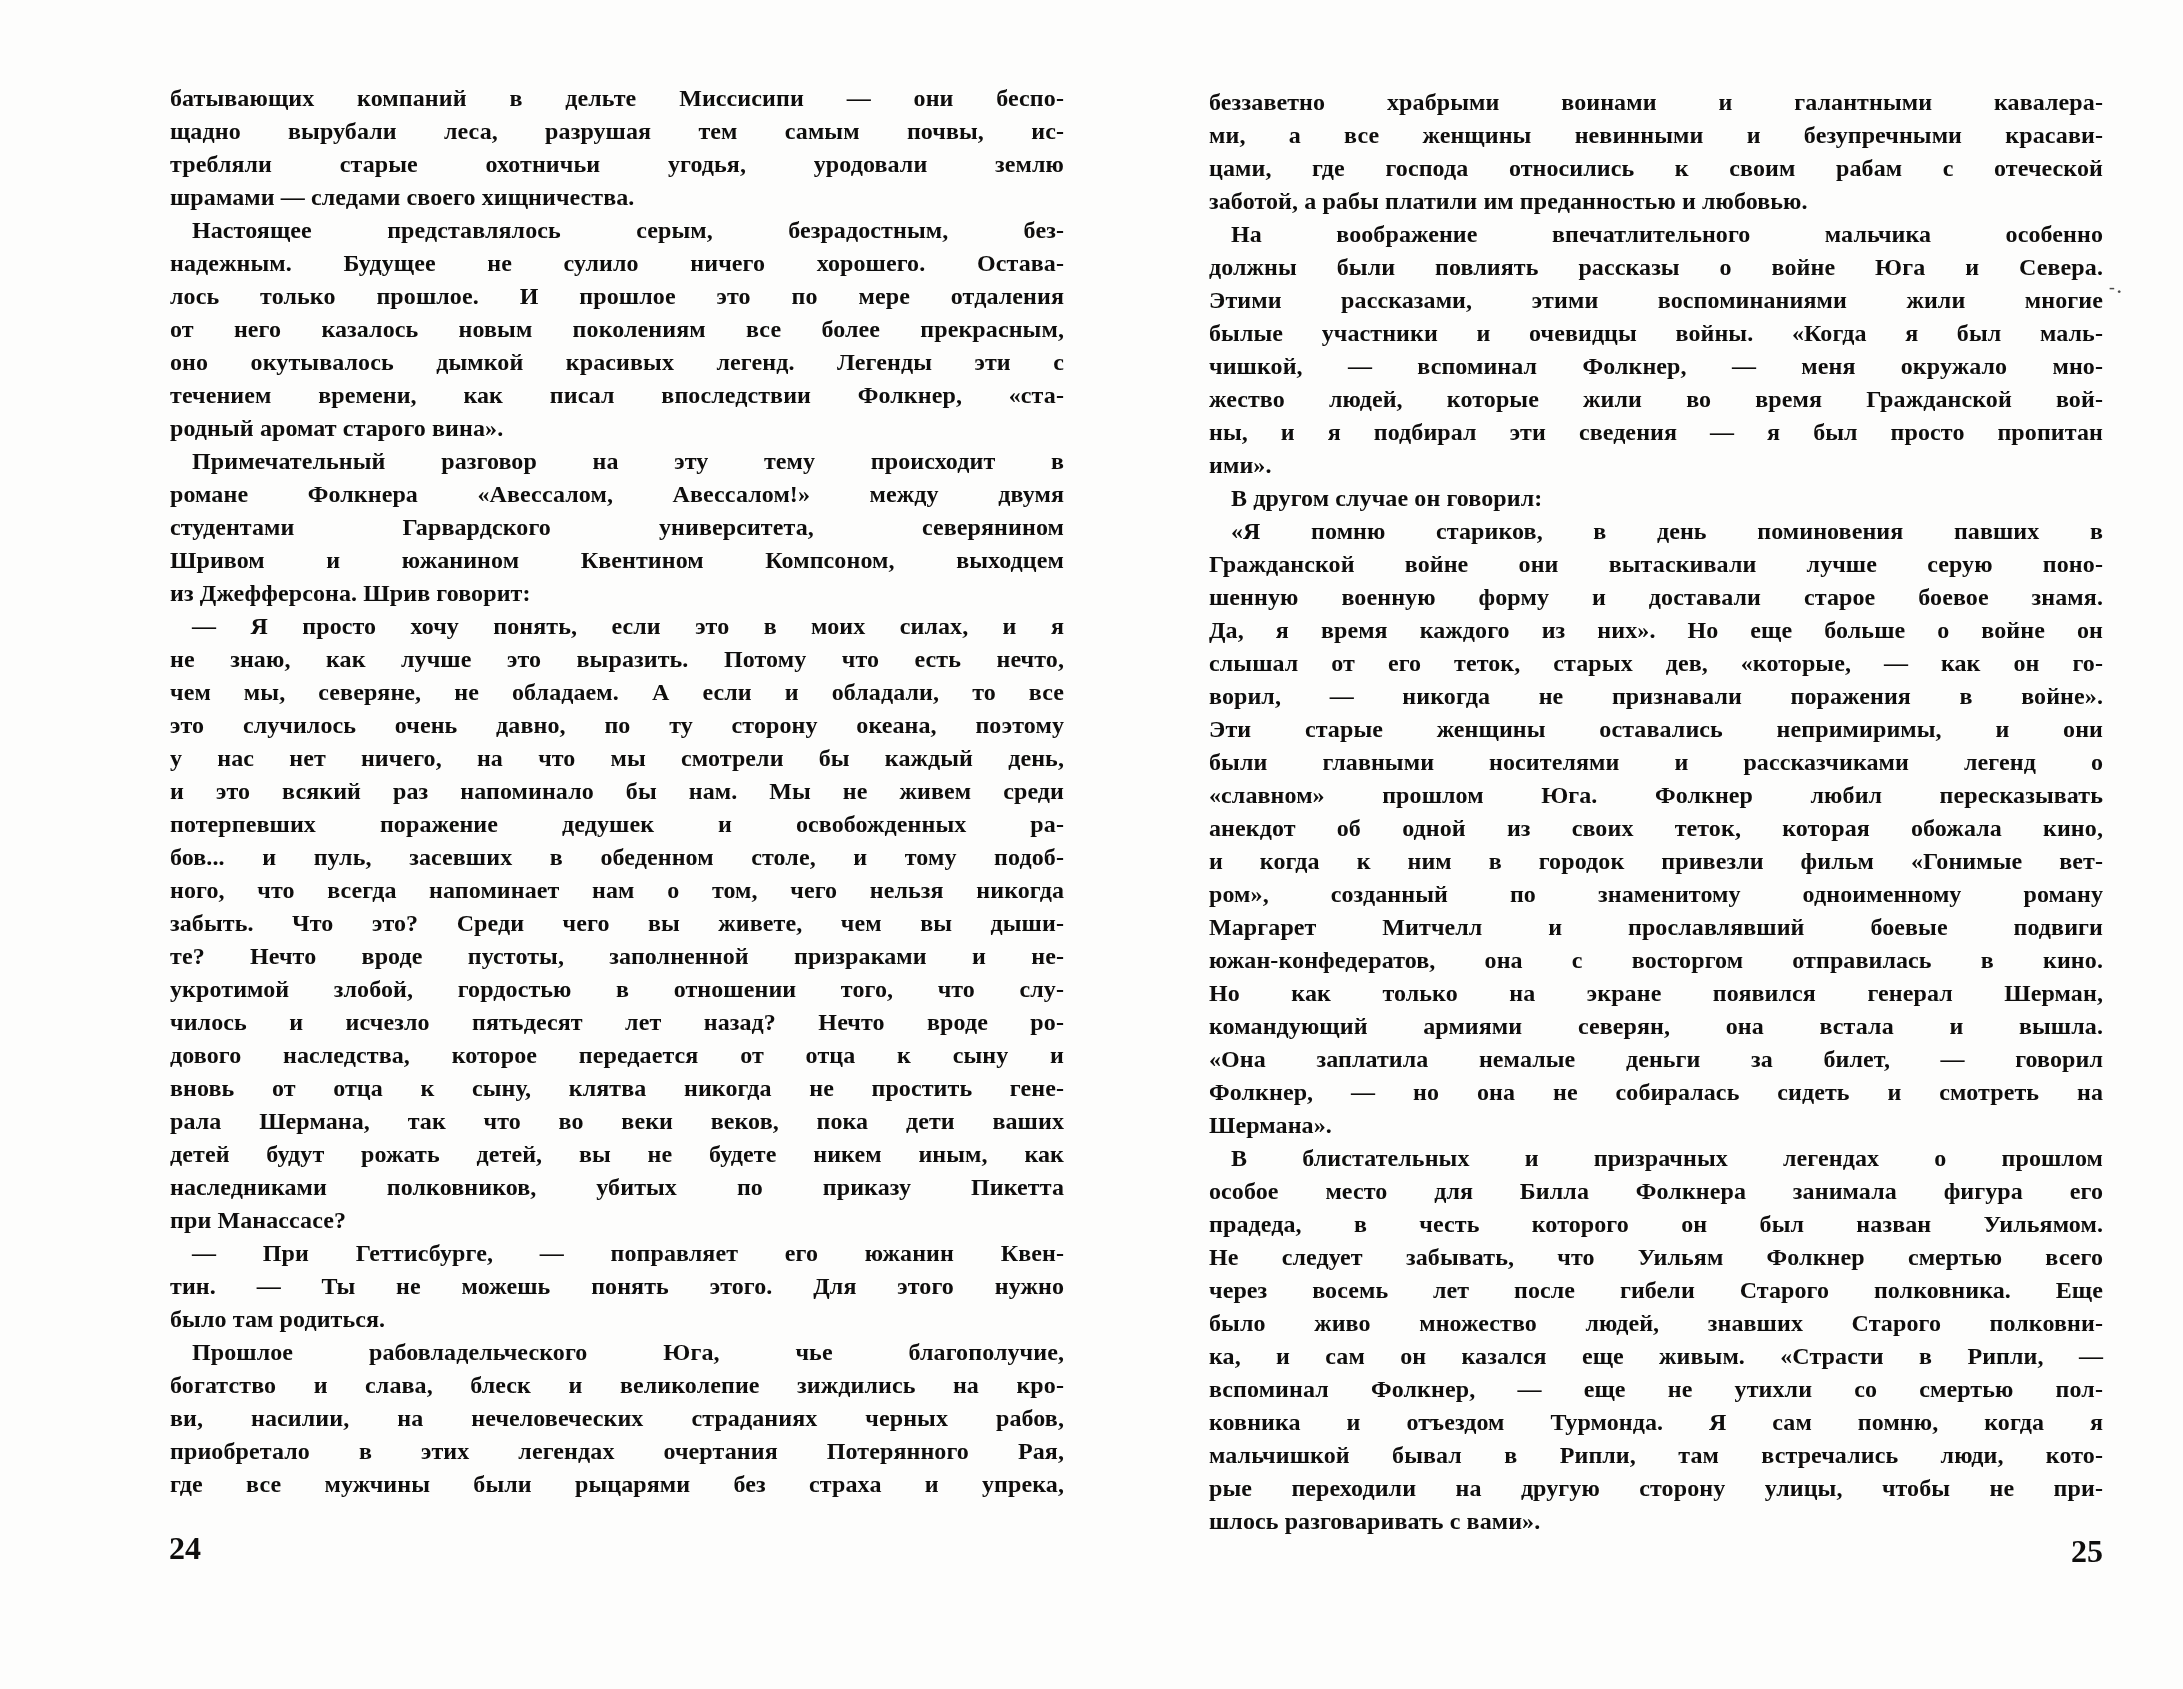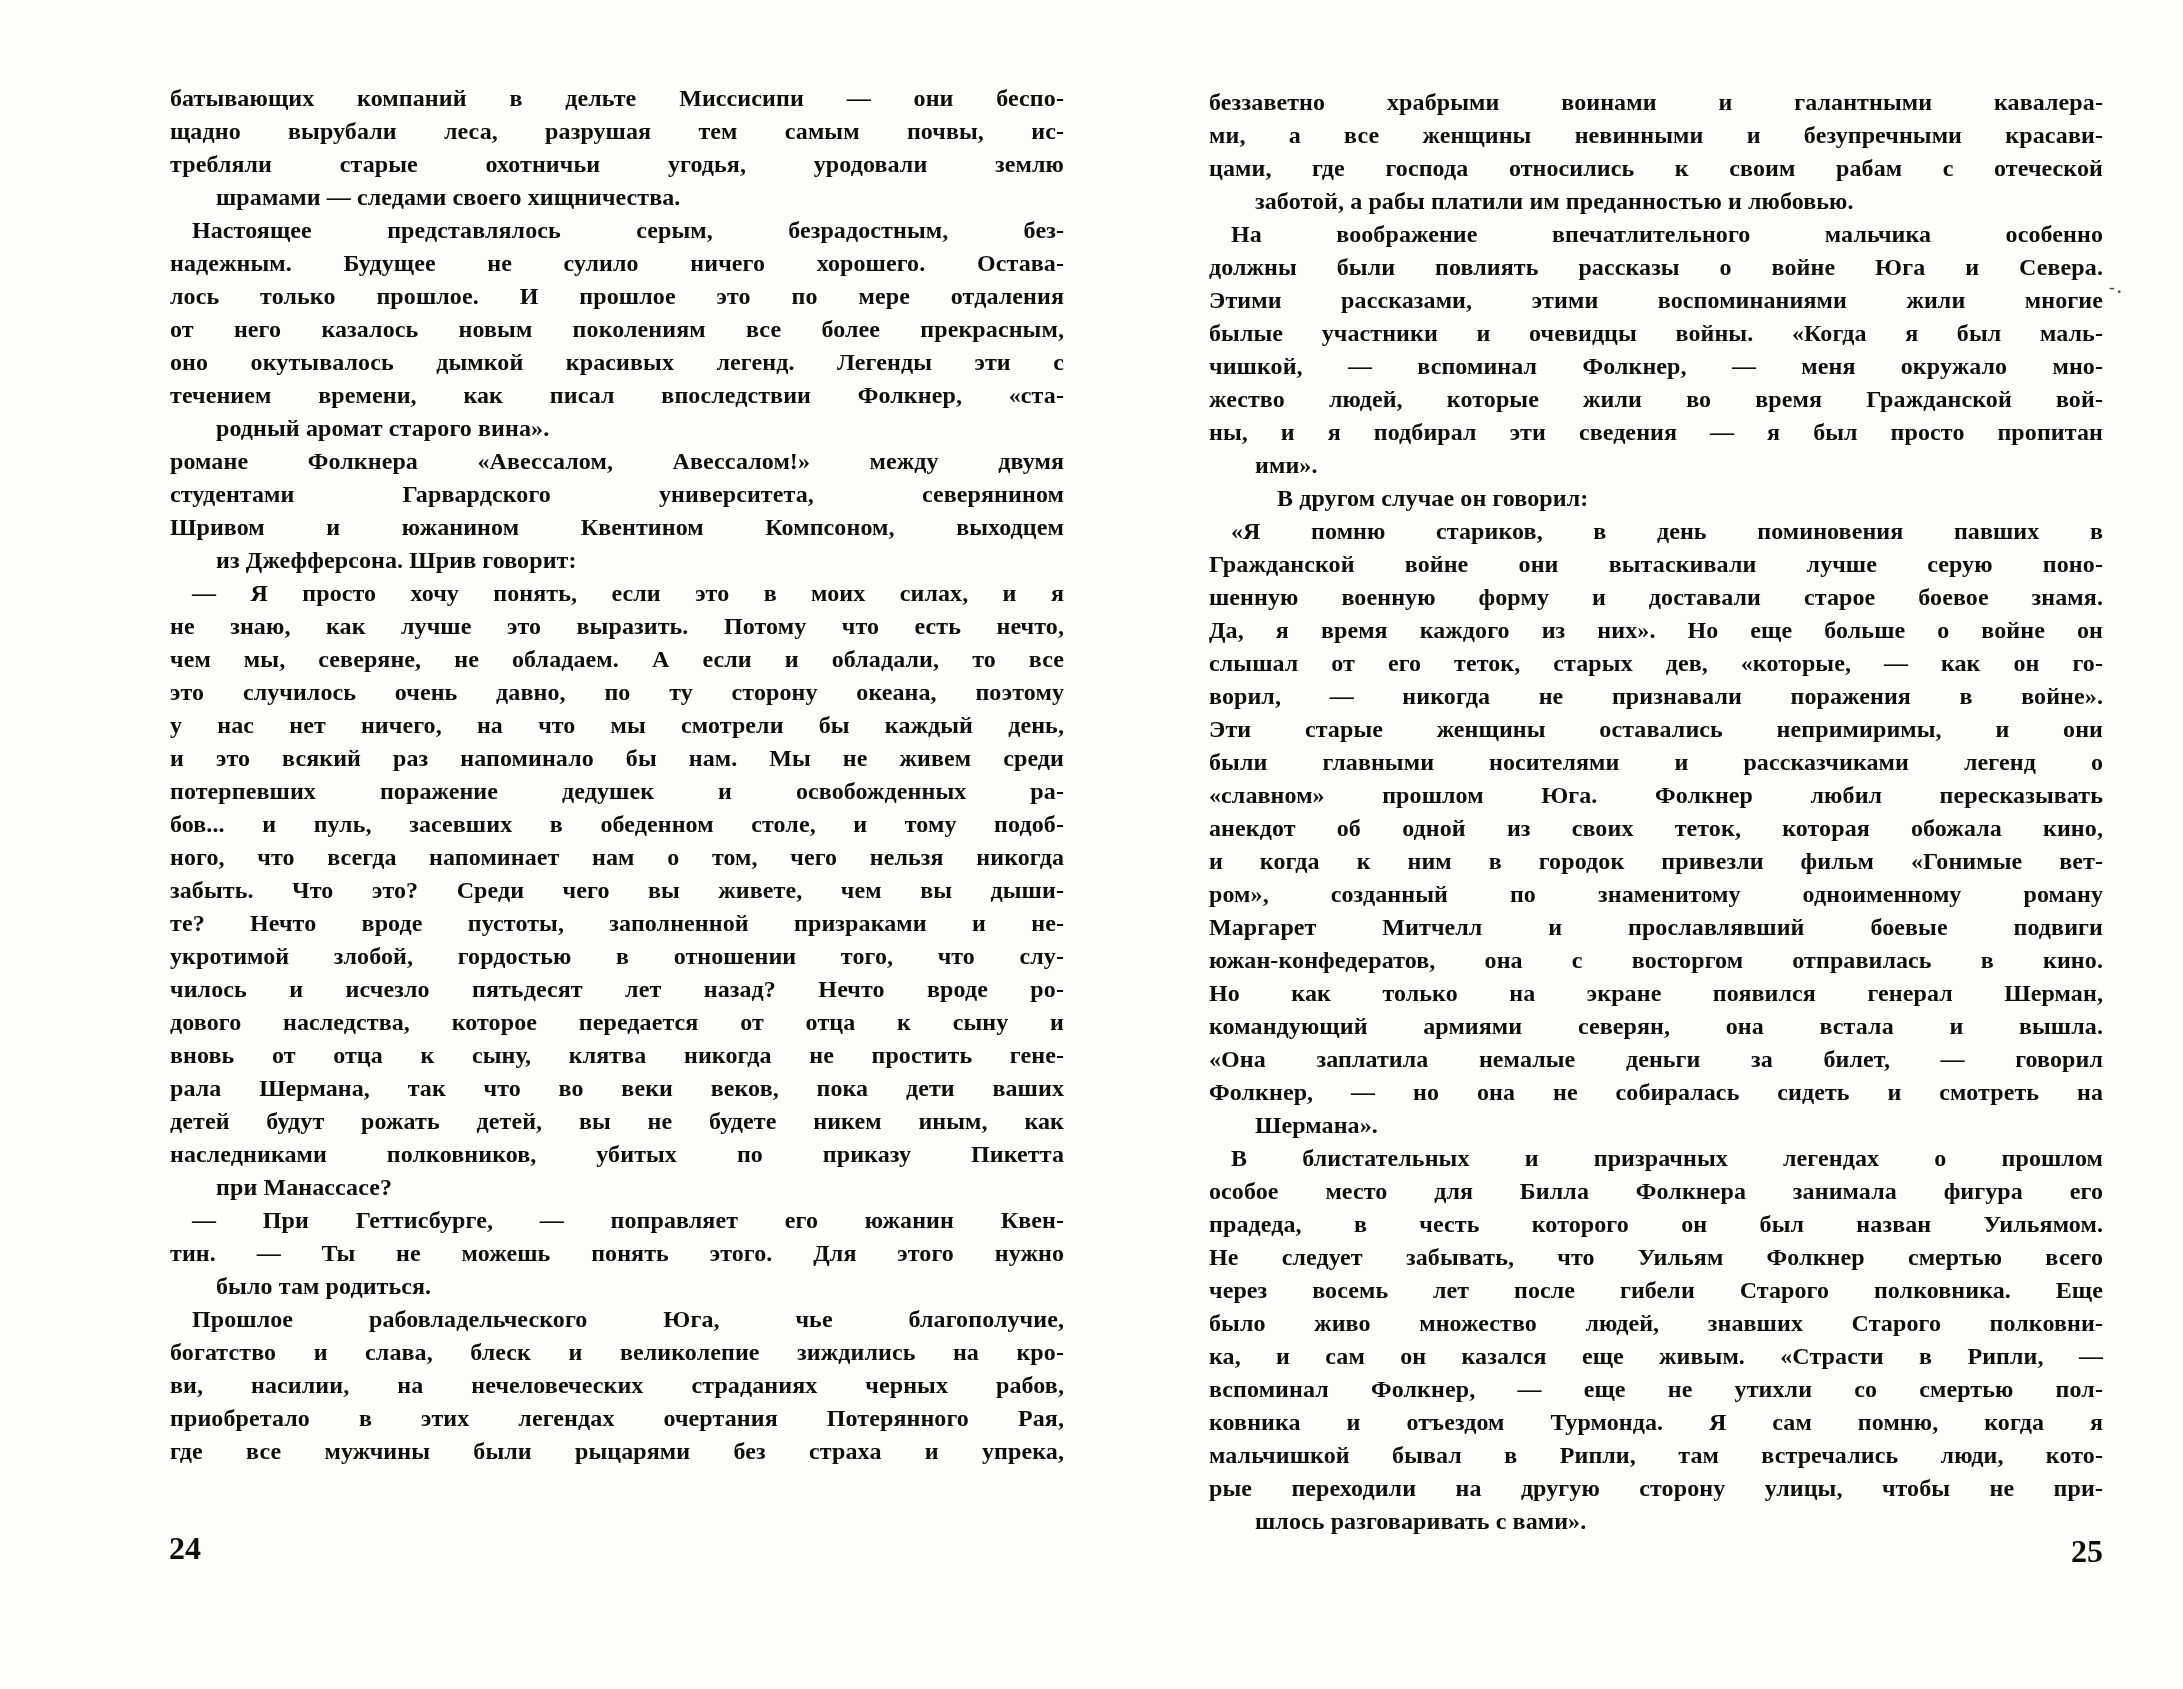--- a/index.html
+++ b/index.html
@@ -28,21 +28,20 @@
   .line {
     text-align: justify;
     text-align-last: justify;
   }
   .line.indent {
     text-indent: 22px;
   }
   .line.end {
     text-align: justify;
     text-align-last: left;
-    margin-left: 46px;
   }
   .pagenum {
     position: absolute;
     font-size: 32px;
     line-height: 1;
     font-weight: 700;
   }
   .pn-right {
     width: 894px;
     text-align: right;
@@ -66,20 +65,21 @@
       <div class="line">щадно вырубали леса, разрушая тем самым почвы, ис-</div>
       <div class="line">требляли старые охотничьи угодья, уродовали землю</div>
       <div class="line end">шрамами — следами своего хищничества.</div>
       <div class="line indent">Настоящее представлялось серым, безрадостным, без-</div>
       <div class="line">надежным. Будущее не сулило ничего хорошего. Остава-</div>
       <div class="line">лось только прошлое. И прошлое это по мере отдаления</div>
       <div class="line">от него казалось новым поколениям все более прекрасным,</div>
       <div class="line">оно окутывалось дымкой красивых легенд. Легенды эти с</div>
       <div class="line">течением времени, как писал впоследствии Фолкнер, «ста-</div>
       <div class="line end">родный аромат старого вина».</div>
+      <div class="line indent">Примечательный разговор на эту тему происходит в</div>
       <div class="line">романе Фолкнера «Авессалом, Авессалом!» между двумя</div>
       <div class="line">студентами Гарвардского университета, северянином</div>
       <div class="line">Шривом и южанином Квентином Компсоном, выходцем</div>
       <div class="line end">из Джефферсона. Шрив говорит:</div>
       <div class="line indent">— Я просто хочу понять, если это в моих силах, и я</div>
       <div class="line">не знаю, как лучше это выразить. Потому что есть нечто,</div>
       <div class="line">чем мы, северяне, не обладаем. А если и обладали, то все</div>
       <div class="line">это случилось очень давно, по ту сторону океана, поэтому</div>
       <div class="line">у нас нет ничего, на что мы смотрели бы каждый день,</div>
       <div class="line">и это всякий раз напоминало бы нам. Мы не живем среди</div>

